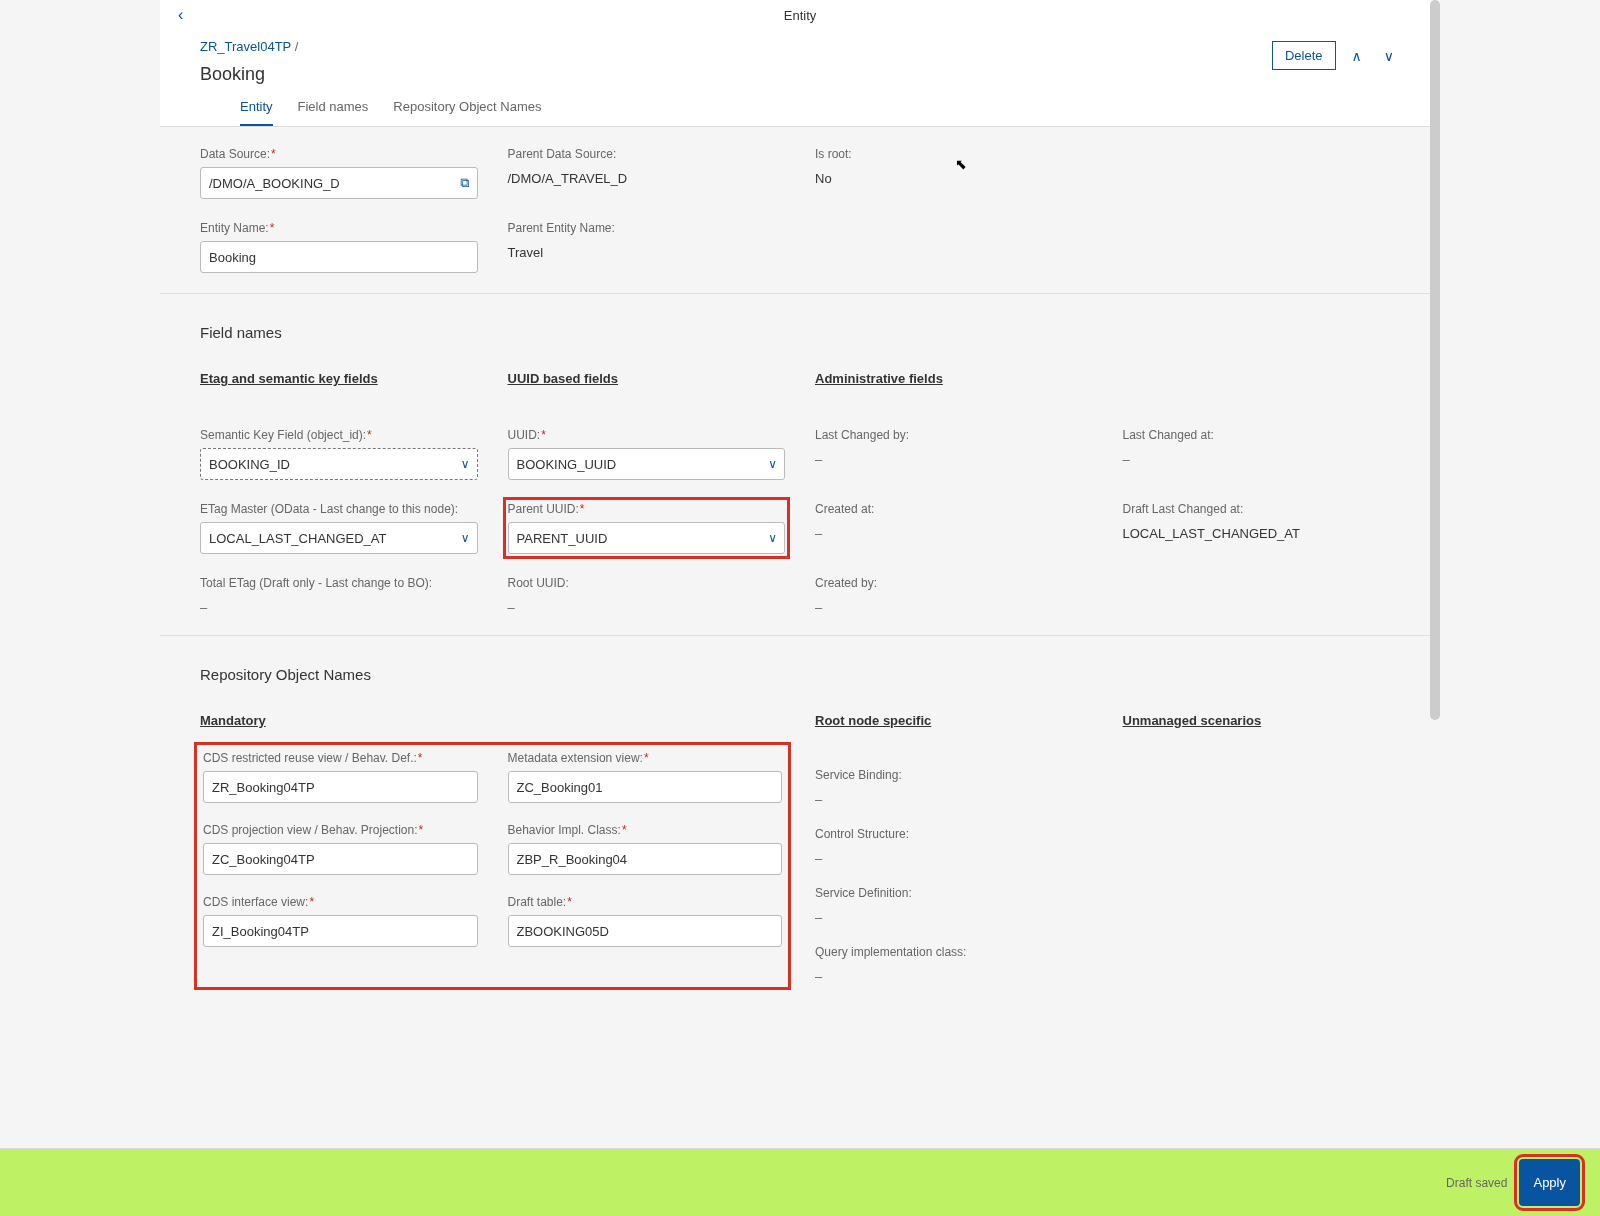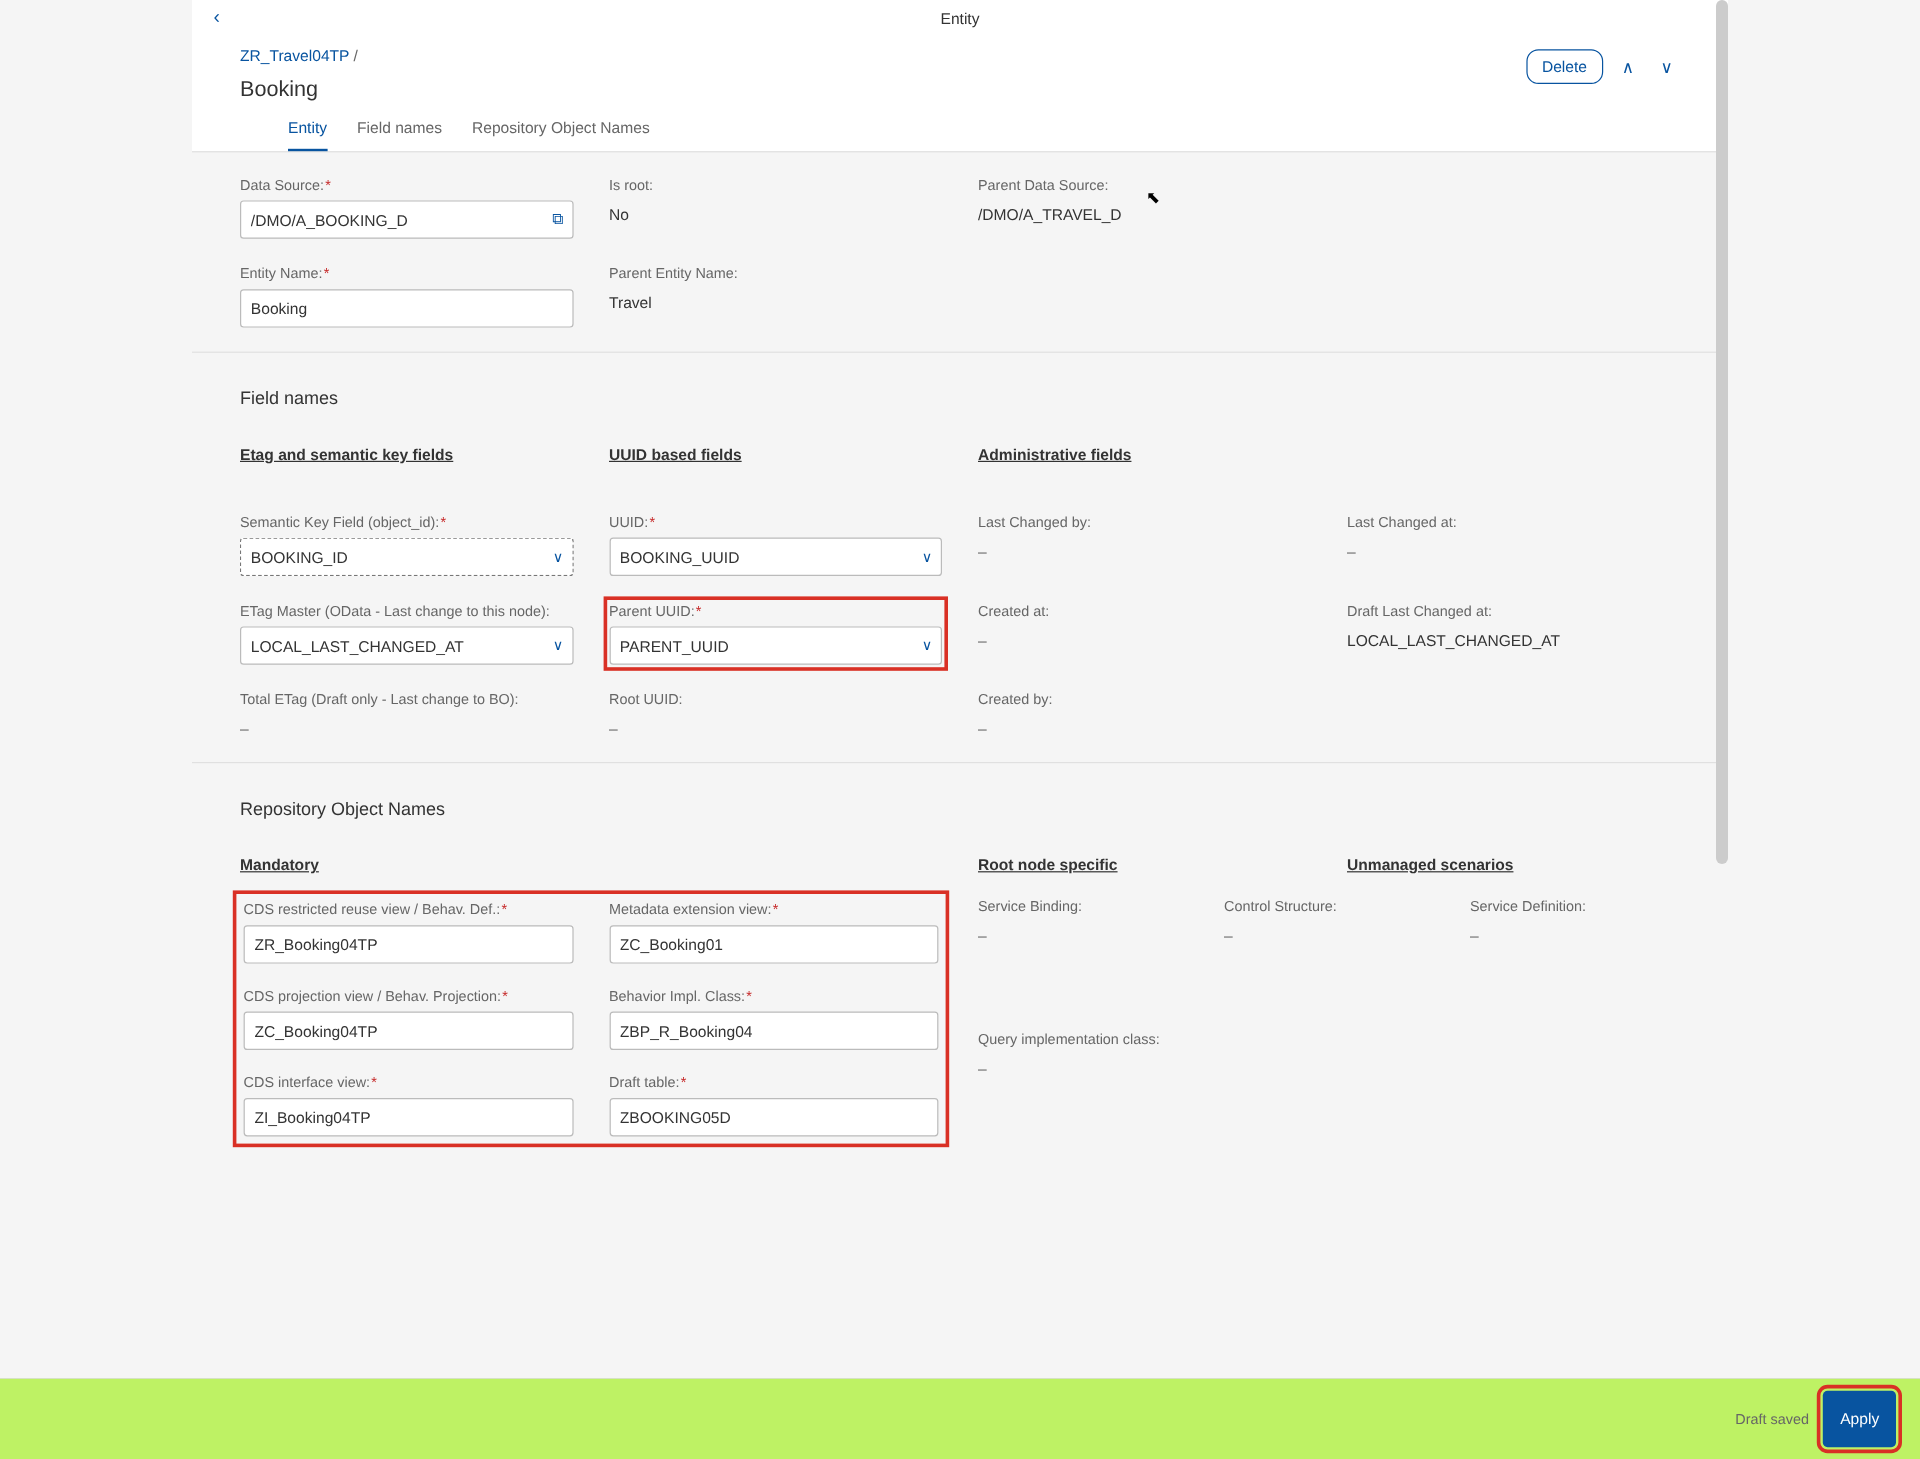--- a/index.html
+++ b/index.html
@@ -7,21 +7,21 @@
   .page { width: 1280px; margin: 0 auto; background: #f5f5f5; position: relative; }
 
   .header { background: #fff; border-bottom: 1px solid #ddd; }
   .header-top { text-align: center; padding: 8px 0; position: relative; font-size: 13px; color: #333; }
   .back-icon { position: absolute; left: 18px; top: 6px; color: #0854a0; font-size: 16px; cursor: pointer; }
   .header-sub { padding: 8px 40px 0 40px; position: relative; }
   .breadcrumb { color: #0854a0; font-size: 13px; }
   .breadcrumb-sep { color: #666; }
   .page-title { font-size: 18px; font-weight: normal; margin-top: 10px; color: #333; }
   .header-actions { position: absolute; right: 40px; top: 10px; display: flex; align-items: center; gap: 10px; }
-  .btn-delete { border: 1px solid #0854a0; background: #fff; color: #0854a0; padding: 6px 12px; border-radius: 10px; font-size: 13px; cursor: pointer; }
+  .btn-delete { border: 1px solid #0854a0; background: #fff; color: #0854a0; padding: 6px 12px; border-radius: 0; font-size: 13px; cursor: pointer; }
   .nav-arrow { color: #0854a0; font-size: 14px; padding: 4px 6px; cursor: pointer; }
   .tabs { display: flex; gap: 25px; padding: 14px 40px 0 40px; }
   .tab { font-size: 13px; color: #666; padding-bottom: 10px; cursor: pointer; border-bottom: 2px solid transparent; }
   .tab.active { color: #0854a0; border-bottom-color: #0854a0; }
 
   .section { padding: 20px 40px; }
   .section-title { font-size: 15px; color: #333; margin: 10px 0 30px 0; font-weight: normal; }
 
   .form-grid { display: grid; grid-template-columns: repeat(4, 1fr); gap: 22px 30px; }
   .form-field { display: flex; flex-direction: column; gap: 6px; }
@@ -87,26 +87,26 @@
   <div class="section">
     <div class="form-grid">
       <div class="form-field">
         <div class="label"><span>Data Source:</span><span class="req">*</span></div>
         <div class="input-wrap">
           <input class="input" style="width: 100%;" value="/DMO/A_BOOKING_D">
           <span class="icon-right">⧉</span>
         </div>
       </div>
       <div class="form-field">
+        <div class="label">Parent Data Source:</div>
+        <div class="readonly-val">/DMO/A_TRAVEL_D</div>
+      </div>
+      <div class="form-field">
         <div class="label">Is root:</div>
         <div class="readonly-val">No</div>
-      </div>
-      <div class="form-field">
-        <div class="label">Parent Data Source:</div>
-        <div class="readonly-val">/DMO/A_TRAVEL_D</div>
       </div>
       <div></div>
 
       <div class="form-field">
         <div class="label"><span>Entity Name:</span><span class="req">*</span></div>
         <input class="input" value="Booking" style="">
       </div>
       <div class="form-field">
         <div class="label">Parent Entity Name:</div>
         <div class="readonly-val">Travel</div>
@@ -221,21 +221,21 @@
           <div class="form-field">
             <div class="label"><span>CDS interface view:</span><span class="req">*</span></div>
             <input class="input" value="ZI_Booking04TP" style="">
           </div>
           <div class="form-field">
             <div class="label"><span>Draft table:</span><span class="req">*</span></div>
             <input class="input" value="ZBOOKING05D" style="">
           </div>
         </div>
       </div>
-      <div style="display:grid; grid-template-columns:1fr 1fr 1fr; gap:20px 30px;">
+      <div style="display:grid; grid-template-columns:1fr; gap:20px 30px;margin-top:20px;">
         <div class="form-field">
           <div class="label">Service Binding:</div>
           <div class="readonly-val dash">–</div>
         </div>
         <div class="form-field">
           <div class="label">Control Structure:</div>
           <div class="readonly-val dash">–</div>
         </div>
         <div class="form-field">
           <div class="label">Service Definition:</div>

